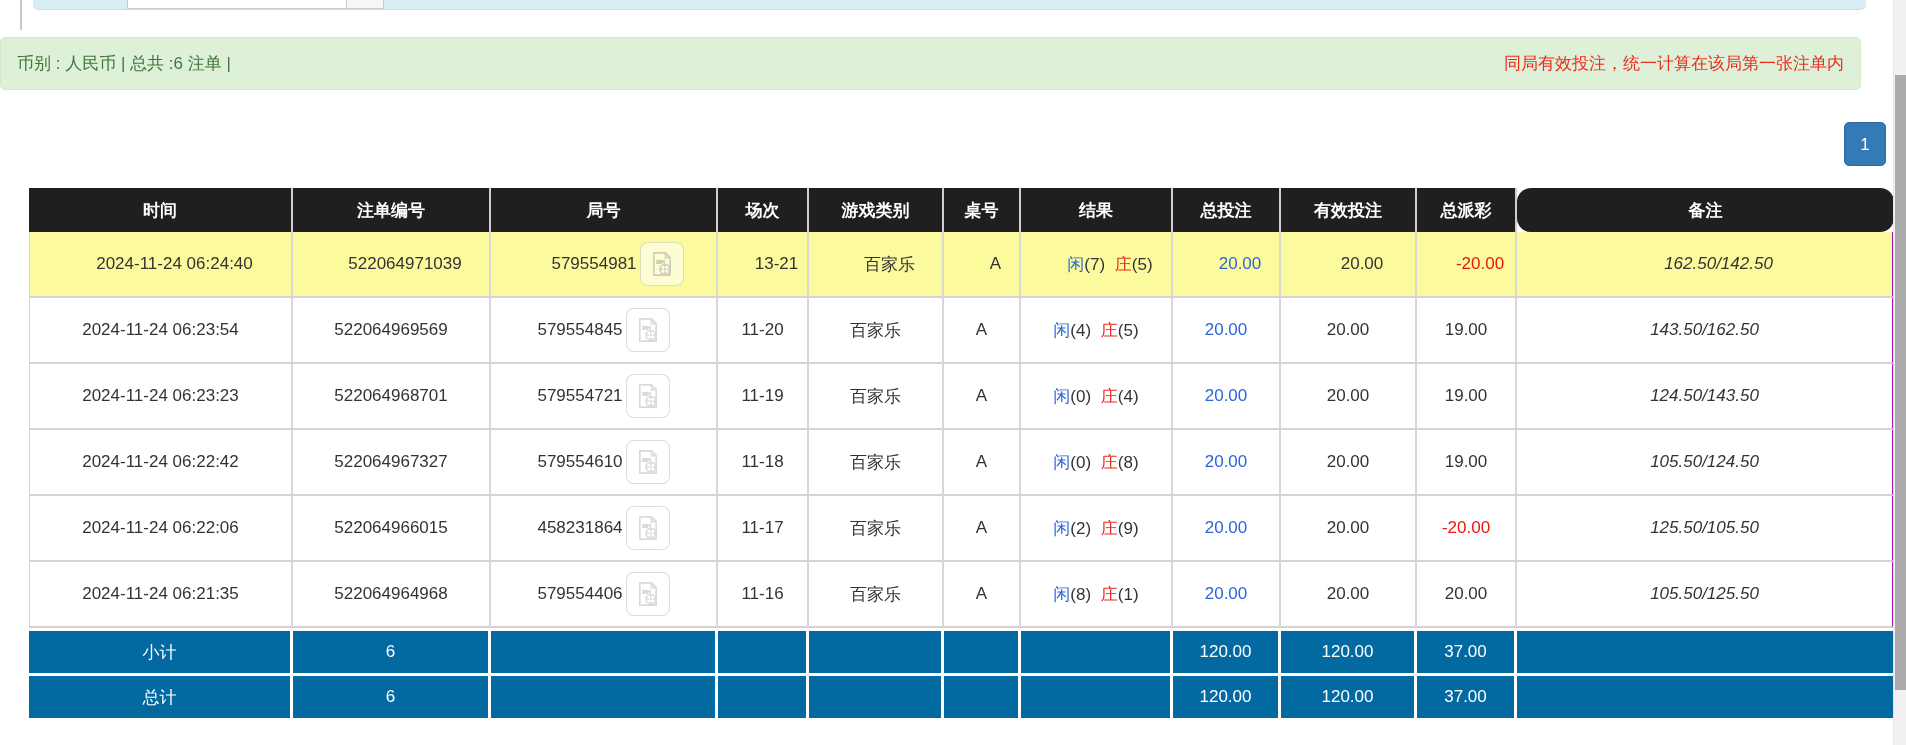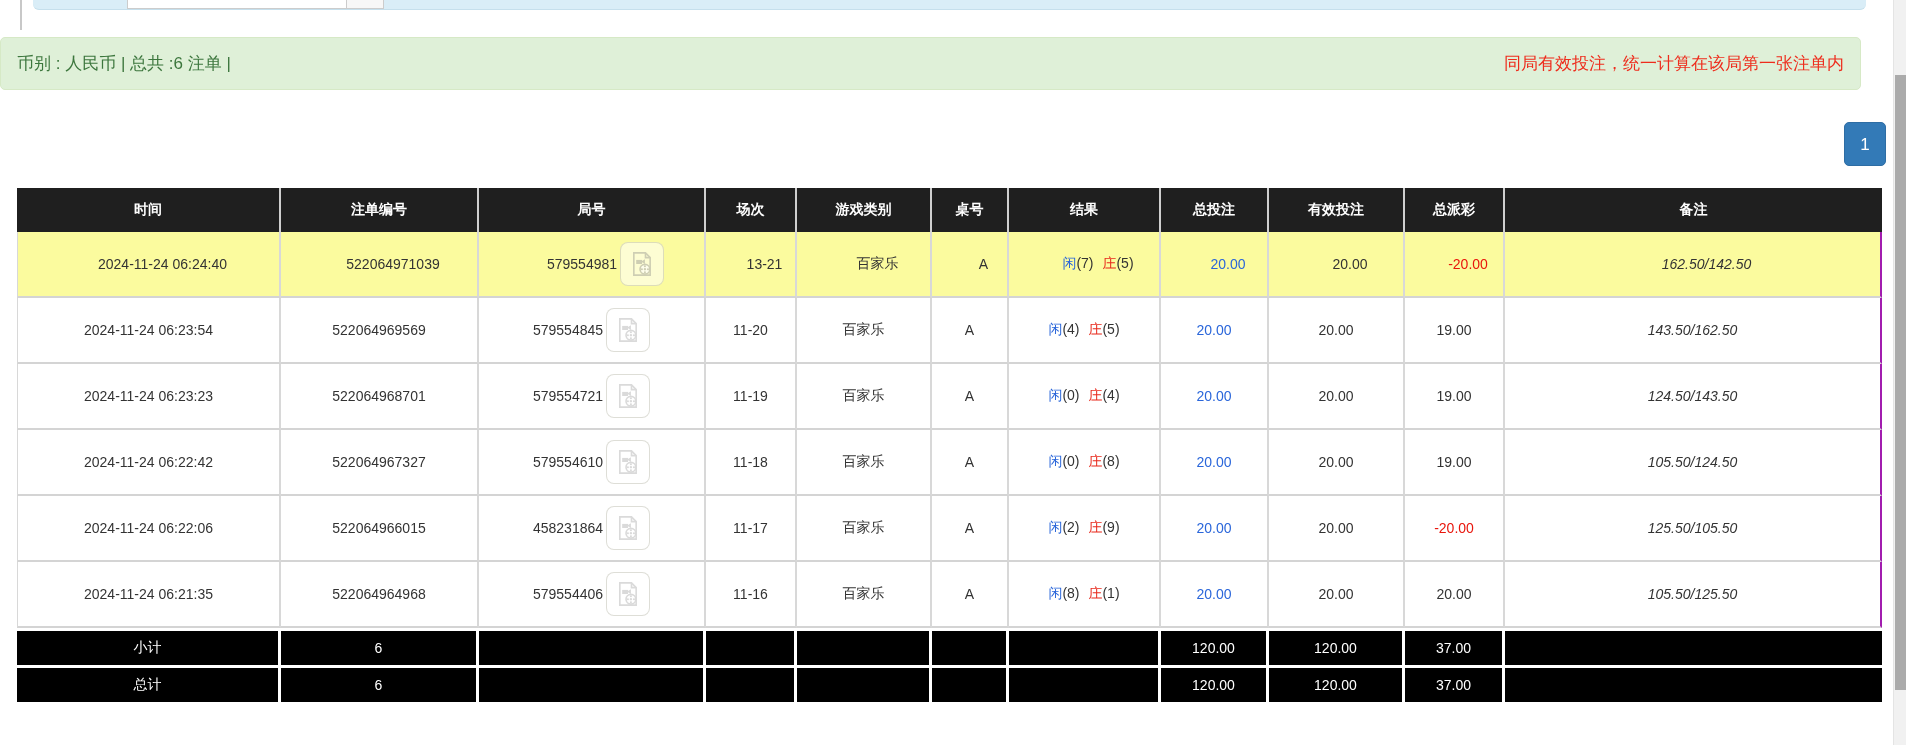--- a/index.html
+++ b/index.html
@@ -26,49 +26,49 @@
   .summary-right { color: #ee2c1c; }
 
   
   .pagination { position: absolute; top: 122px; right: 20px; }
   .page-btn { display: inline-block; width: 42px; height: 44px; line-height: 44px;
               text-align: center; background: #337ab7; border: 1px solid #2e6da4;
               color: #fff; font-size: 17px; border-radius: 5px; text-decoration: none;
               cursor: pointer; }
 
   
-  table.records { position: absolute; left: 17px; top: 188px; width: 1865px;
+  table.records { position: absolute; left: 29px; top: 188px; width: 1865px;
                   border-collapse: separate; border-spacing: 0; table-layout: fixed;
-                  font-size: 14px; }
+                  font-size: 17px; }
   table.records th, table.records td { text-align: center; vertical-align: middle; overflow: hidden; }
 
   thead th { background: #1f1f1f; color: #fff; font-weight: bold; height: 44px;
              border-right: 2px solid #cfcfcf; }
-  thead th:last-child { border-right: none; }
+  thead th:last-child { border-right: none; border-radius: 14px; }
 
   tbody td { background: #fff; height: 66px;
              border-right: 2px solid #d8d8d8; border-bottom: 2px solid #d4d4d4; }
   tbody td:first-child { border-left: 1px solid #d8d8d8; }
   tbody td:last-child  { border-right: 2px solid #a21caf; font-style: italic; }
   tbody tr.hl td { background: #fbfb9e; padding-left: 28px; }
 
   .round-cell-inner { display: flex; align-items: center; justify-content: center; gap: 3px; }
   .video-btn { width: 44px; height: 44px; border-radius: 8px; cursor: pointer;
                background: rgba(255,255,255,0.55); border: 1px solid rgba(160,160,140,0.35);
                display: inline-flex; align-items: center; justify-content: center; padding: 0; }
   .video-btn svg { opacity: 0.55; }
 
   .res-player { color: #2a66da; }
   .res-banker { color: #e8291c; margin-left: 5px; }
   .res-pts { color: #333; }
   a.bet-link { color: #2a66da; text-decoration: none; cursor: pointer; }
   td.payout { color: #333; margin-top: 33px; }
   td.payout.neg { color: #e8160c; }
 
-  tfoot td { background: #000000; color: #fff; height: 37px;
+  tfoot td { background: #0369a1; color: #fff; height: 45px;
              border-right: 3px solid #fff; border-top: 3px solid #fff; }
   tfoot td:last-child { border-right: none; }
 
   
   .scrollbar-track { position: absolute; left: 1893px; top: 0; width: 13px; height: 745px;
                      background: #f1f1f1; border-left: 1px solid #e4e4e4; }
   .scrollbar-thumb { position: absolute; left: 1px; top: 75px; width: 11px; height: 615px;
                      background: #ababab; }
 </style>
 </head>

